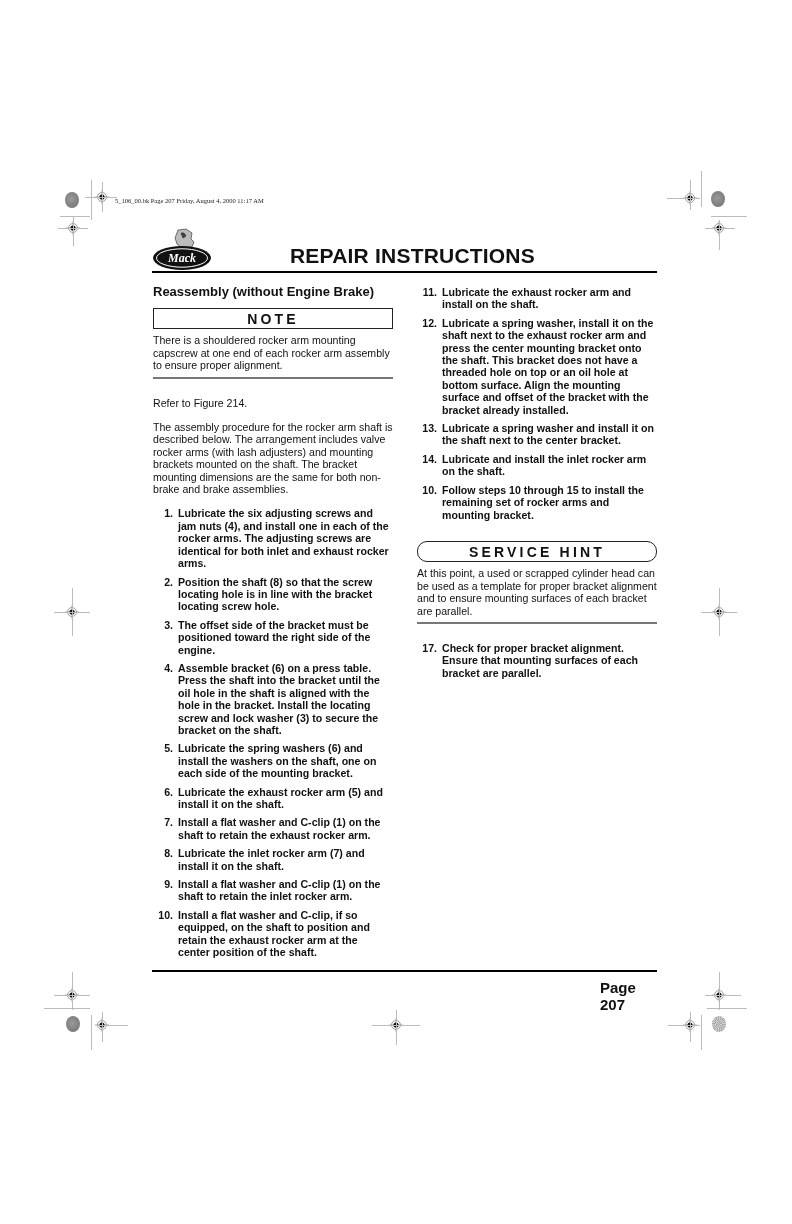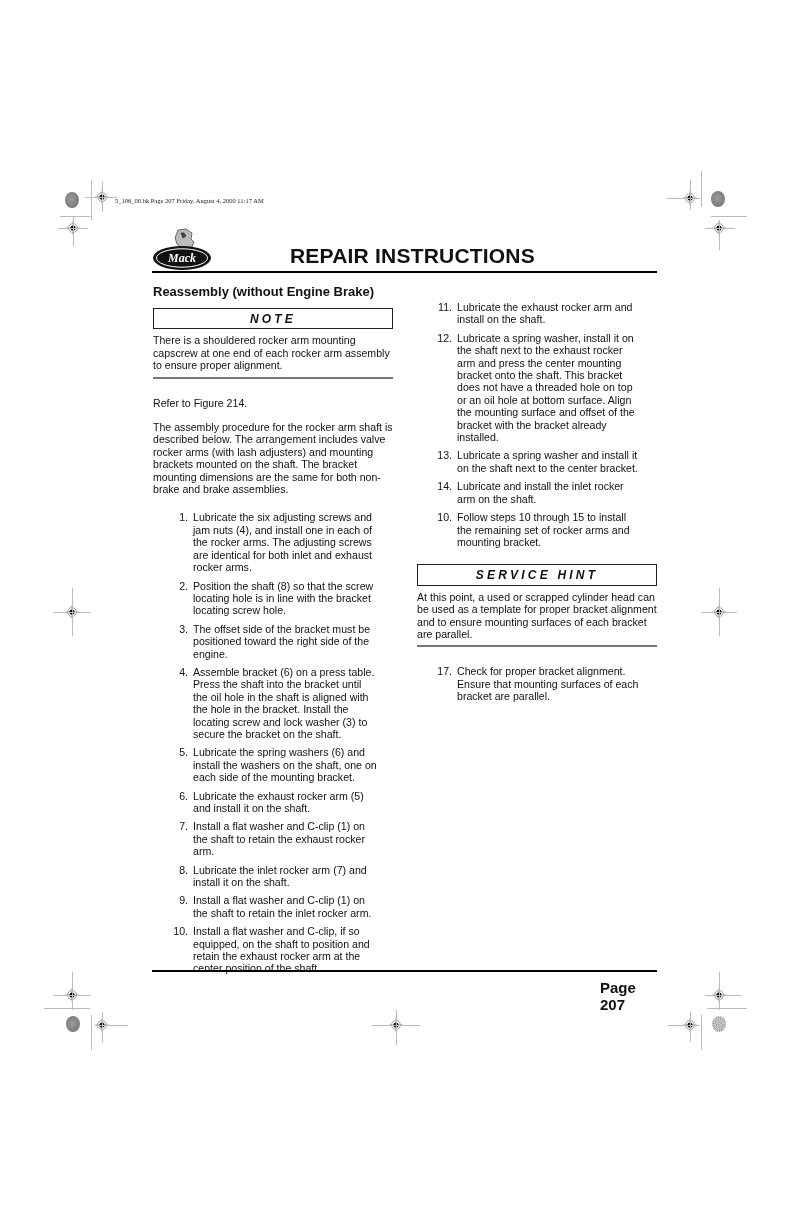--- a/index.html
+++ b/index.html
@@ -13,24 +13,24 @@
   .disc { position:absolute; width:14px; height:16px; border-radius:50%; margin:-8px 0 0 -7px; }
   .disc.dark { background:radial-gradient(circle at 45% 45%, #9a9a9a, #6e6e6e); }
   .disc.light { background:repeating-conic-gradient(#cfcfcf 0 10deg, #a8a8a8 10deg 20deg); }
   .header-title { left:290px; top:244px; font-size:21px; font-weight:bold; letter-spacing:0.2px; }
   .header-rule { left:152px; top:271px; width:505px; height:2px; background:#000; }
   .logo { left:152px; top:228px; width:64px; height:44px; }
   .col { position:absolute; font-size:10.6px; line-height:12.4px; }
   .col-left { left:153px; top:283px; width:240px; }
   .col-right { left:417px; top:285px; width:240px; }
   .sec-title { font-size:13px; font-weight:bold; line-height:17px; margin:0 0 8px 0; }
-  .box-head { border:1px solid #222; text-align:center; font-weight:bold; font-size:12px; letter-spacing:3.2px; padding:4px 16px 3px; margin-bottom:5px;font-style:italic; }
+  .box-head { border:1px solid #222; text-align:center; font-weight:bold; font-size:14px; letter-spacing:3.2px; padding:4px 16px 3px; margin-bottom:5px; }
   .box-body { padding-bottom:5px; border-bottom:2px solid #777; margin-bottom:18px; }
   p { margin:0 0 12px 0; }
-  ol { list-style:none; margin:16px; padding:0; }
+  ol { list-style:none; margin:1px; padding:0;font-weight:bold; }
   ol li { position:relative; padding-left:24px; margin-bottom:6px; }
   ol li .num { position:absolute; left:0; width:19px; text-align:right; }
   .footer-rule { left:152px; top:970px; width:505px; height:2px; background:#000; }
   .page-num { left:600px; top:979px; width:57px; text-align:left; font-size:15px; font-weight:bold; }
 </style>
 </head>
 <body>
 
 <div>
 
@@ -178,21 +178,21 @@
 </div>
 
 <div class="col col-right">
   <ol>
     <li><span class="num">11.</span><span>Lubricate the exhaust rocker arm and install on the shaft.</span></li>
     <li><span class="num">12.</span><span>Lubricate a spring washer, install it on the shaft next to the exhaust rocker arm and press the center mounting bracket onto the shaft. This bracket does not have a threaded hole on top or an oil hole at bottom surface. Align the mounting surface and offset of the bracket with the bracket already installed.</span></li>
     <li><span class="num">13.</span><span>Lubricate a spring washer and install it on the shaft next to the center bracket.</span></li>
     <li><span class="num">14.</span><span>Lubricate and install the inlet rocker arm on the shaft.</span></li>
     <li><span class="num">10.</span><span>Follow steps 10 through 15 to install the remaining set of rocker arms and mounting bracket.</span></li>
   </ol>
-  <div class="box-head" style="margin-top:12px;">SERVICE HINT</div>
+  <div class="box-head" style="margin-top:20px;border-radius:10px;">SERVICE HINT</div>
   <div class="box-body">At this point, a used or scrapped cylinder head can be used as a template for proper bracket alignment and to ensure mounting surfaces of each bracket are parallel.</div>
   <ol>
     <li><span class="num">17.</span><span>Check for proper bracket alignment. Ensure that mounting surfaces of each bracket are parallel.</span></li>
   </ol>
 </div>
 
 <div class="abs footer-rule"></div>
 <div class="abs page-num">Page 207</div>
 
 </body></html>

